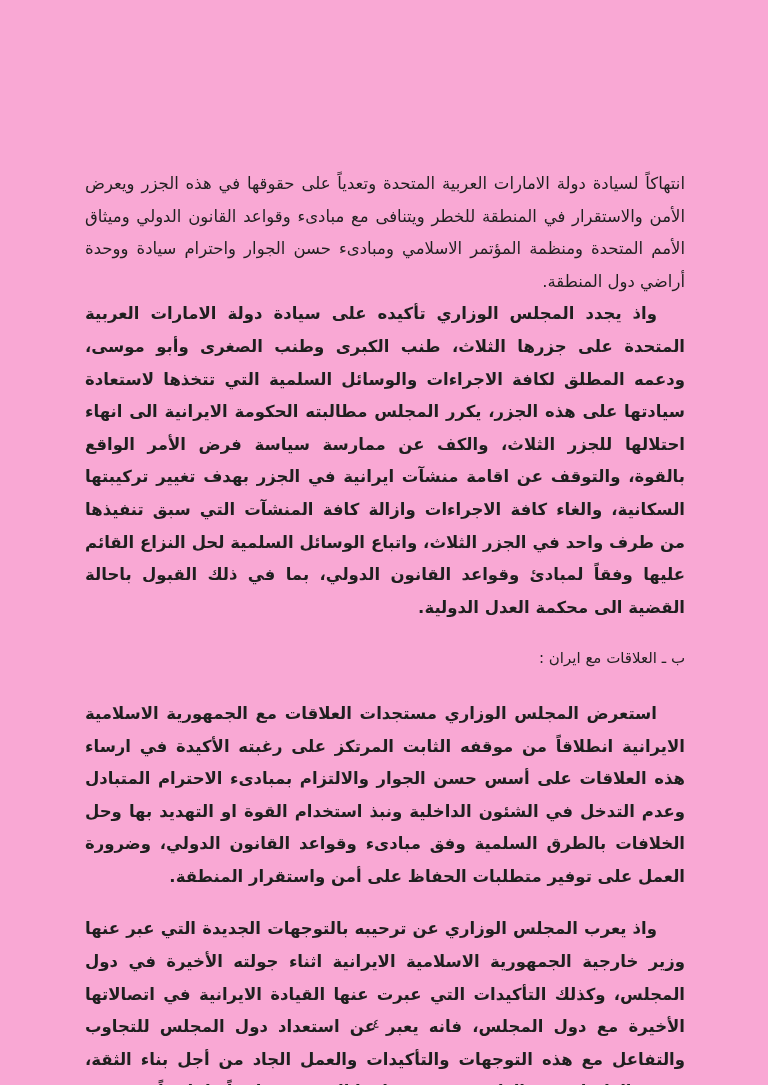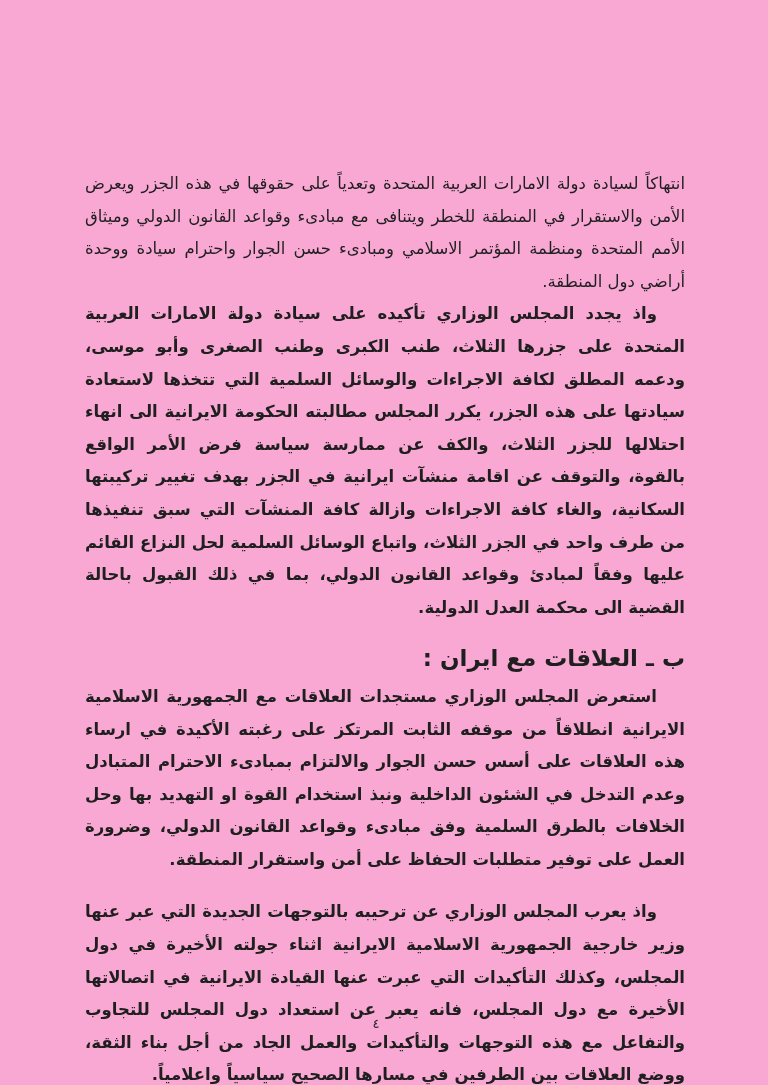--- a/index.html
+++ b/index.html
@@ -29,23 +29,23 @@
     line-height: 32.6px;
   }
   .para {
     margin: 0;
   }
   .para.indented {
     text-indent: 28px;
     font-weight: bold;
   }
   .section-heading {
-    margin: 18px 0 6px 0;
-    font-weight: bold;
-    font-size: 23px;
+    margin: 18px 0 23px 0;
+    font-weight: normal;
+    font-size: 15px;
     line-height: 32.6px;
   }
   .para.spaced-top {
     margin-top: 20px;
   }
   .page-number {
     position: absolute;
     top: 1016px;
     left: 0;
     width: 768px;

